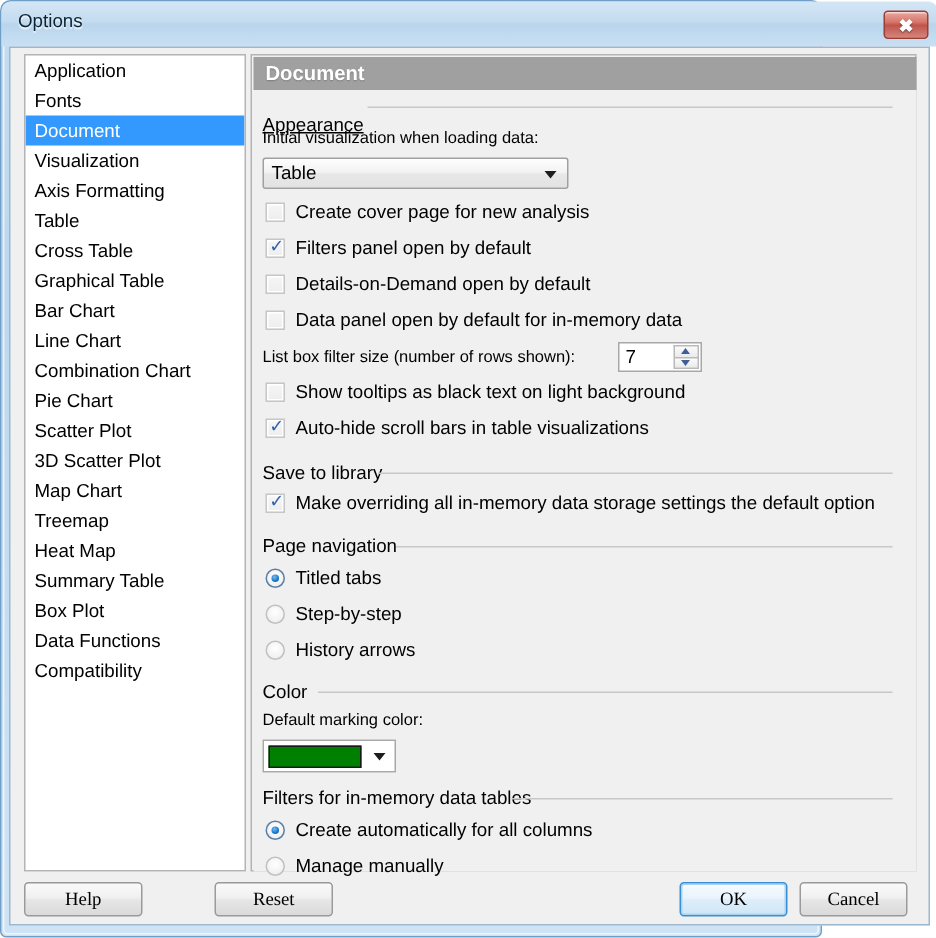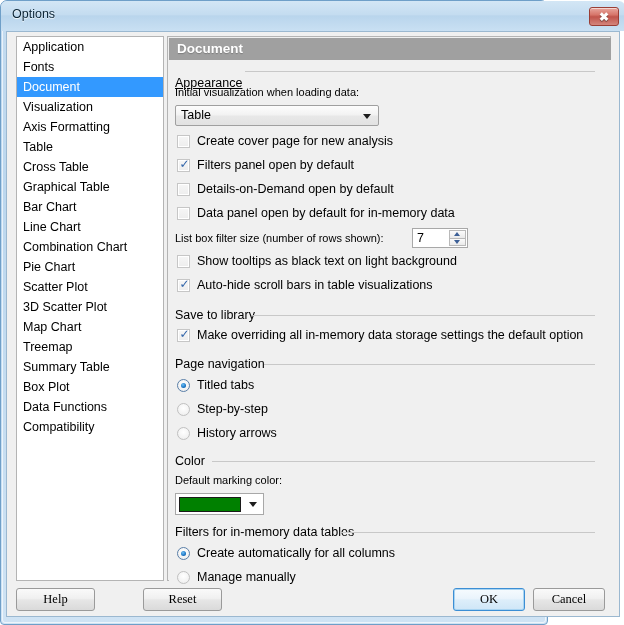--- a/index.html
+++ b/index.html
@@ -346,20 +346,21 @@
         <div class="cat-item"><span>Cross Table</span></div>
         <div class="cat-item"><span>Graphical Table</span></div>
         <div class="cat-item"><span>Bar Chart</span></div>
         <div class="cat-item"><span>Line Chart</span></div>
         <div class="cat-item"><span>Combination Chart</span></div>
         <div class="cat-item"><span>Pie Chart</span></div>
         <div class="cat-item"><span>Scatter Plot</span></div>
         <div class="cat-item"><span>3D Scatter Plot</span></div>
         <div class="cat-item"><span>Map Chart</span></div>
         <div class="cat-item"><span>Treemap</span></div>
+        <div class="cat-item"><span>Heat Map</span></div>
         <div class="cat-item"><span>Summary Table</span></div>
         <div class="cat-item"><span>Box Plot</span></div>
         <div class="cat-item"><span>Data Functions</span></div>
         <div class="cat-item"><span>Compatibility</span></div>
       </div>
 
     <div id="settings-panel">
       <div id="panel-header">
         <span>Document</span>
       </div>

